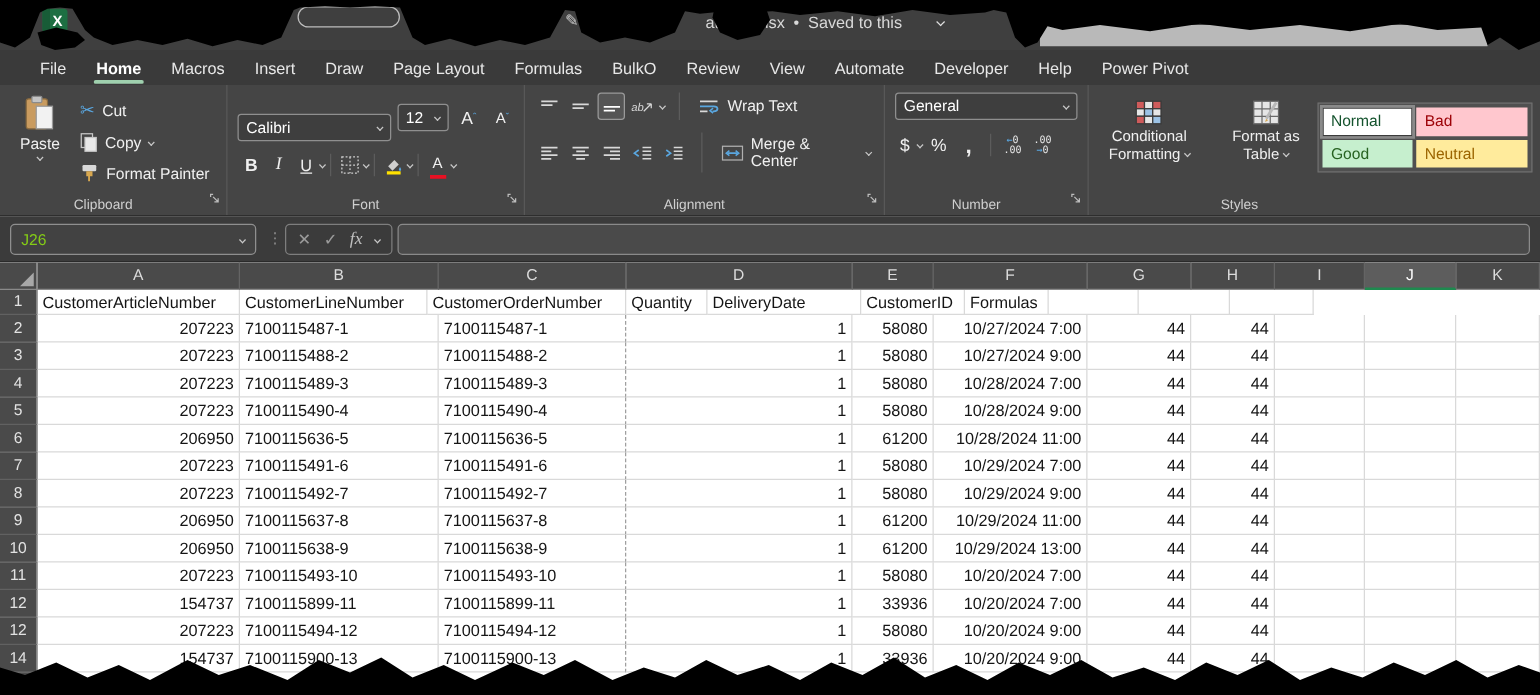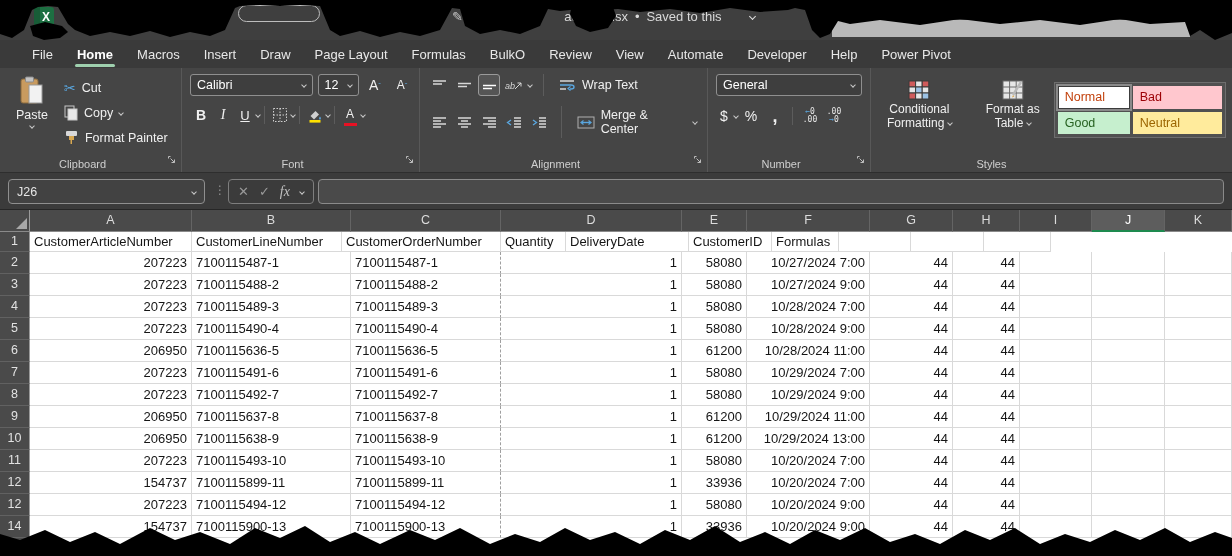--- a/index.html
+++ b/index.html
@@ -46,21 +46,21 @@
 
   
   .gallery{display:grid;grid-template-columns:72px 1fr;gap:3px;border:1px solid #6e6e6e;background:#505050;padding:3px;width:212px;height:56px;overflow:hidden;}
   .style-cell{font-size:12.5px;padding:3px 6px;border:1px solid transparent;white-space:nowrap;overflow:hidden;}
   .style-cell.sel{outline:2px solid #8a8a8a;outline-offset:0;border:1px solid #3c3c3c;}
 
   
   .fbar{position:absolute;left:0;top:173px;width:1232px;height:37px;background:#3b3b3b;border-bottom:1px solid #262626;
         display:flex;align-items:center;}
   .namebox{position:absolute;left:8px;top:6px;width:197px;height:25px;background:#424242;border:1px solid #8f8f8f;border-radius:4px;
-           color:#e5e5e5;font-size:12.5px;display:flex;align-items:center;justify-content:space-between;padding:0 8px;}
+           color:#84cc16;font-size:12.5px;display:flex;align-items:center;justify-content:space-between;padding:0 8px;}
   .fdots{position:absolute;left:214px;top:10px;color:#8f8f8f;font-size:12px;letter-spacing:0;}
   .fbtns{position:absolute;left:228px;top:6px;height:25px;border:1px solid #7e7e7e;border-radius:4px;display:flex;align-items:center;gap:10px;padding:0 9px;color:#9a9a9a;font-size:13px;}
   .fx{font-style:italic;font-family:"Liberation Serif","DejaVu Serif",serif;color:#c0c0c0;font-size:14px;}
   .finput{position:absolute;left:318px;top:6px;width:906px;height:25px;background:#4a4a4a;border:1px solid #8a8a8a;border-radius:4px;}
 
   
   .grid{position:absolute;left:0;top:210px;width:1232px;height:346px;background:#fff;}
   .headrow{display:flex;height:22px;}
   .corner{width:30px;height:22px;background:#4a4a4a;border-right:1px solid #9a9a9a;border-bottom:1px solid #8a8a8a;position:relative;}
   .corner::after{content:"";position:absolute;right:2px;bottom:2px;width:0;height:0;border-left:11px solid transparent;border-bottom:11px solid #a8a8a8;}
@@ -159,21 +159,21 @@
         </div>
       </div>
       <span class="rgroup-label">Clipboard</span>
       <span class="launcher"><svg width="9" height="9">
             <path d="M1.5 3.5 V1.5 H3.5 M3.5 3.5 L7.5 7.5 M7.5 4.5 V7.5 H4.5" fill="none" stroke="#bdbdbd"></path>
           </svg></span>
     </div>
 
     <div class="rgroup" style="width:238px;">
       <div class="rrow" style="gap:5px;">
-        <div class="combo" style="width:125px;">
+        <div class="combo" style="width:125px;margin-top:17px;">
           <span>Calibri</span>
             <span class="chev small"></span>
         </div>
         <div class="combo" style="width:42px;">
           <span>12</span>
             <span class="chev small"></span>
         </div>
         <span class="sq" style="font-size:14px;">A<sup style="color:#5aa7e0;font-size:8px;">ˆ</sup></span>
         <span class="sq" style="font-size:12px;">A<sup style="color:#5aa7e0;font-size:8px;">ˇ</sup></span>
       </div>
@@ -356,21 +356,21 @@
             <g stroke="#6a6a6a">
               <rect x="1" y="1" width="19.8" height="18" fill="#e6e6e6"></rect>
               <path d="M1 7 H20.8 M1 13 H20.8 M7.6 1 V19 M14.2 1 V19" fill="none"></path>
             </g>
             <path d="M19 2 L11 15" stroke="#b9b9b9" stroke-width="2.4"></path>
             <path d="M11 15 l-1 2.6 2.4-1.2 z" fill="#d8a850"></path>
           </svg>
         <span class="twoline"><span>Format as</span><br><span>Table</span> <span class="chev small"></span></span>
       </div>
       <div class="gallery" style="margin-top:8px;flex:1;width:auto;">
-          <div class="style-cell sel" style="background: rgb(255, 255, 255); color: #c2410c;">Normal</div>
+          <div class="style-cell sel" style="background: rgb(255, 255, 255); color: #14532d;">Normal</div>
           <div class="style-cell" style="background: rgb(255, 199, 206); color: rgb(156, 0, 6);">Bad</div>
           <div class="style-cell" style="background: rgb(198, 239, 206); color: rgb(39, 98, 33);">Good</div>
           <div class="style-cell" style="background: rgb(255, 235, 156); color: rgb(156, 101, 0);">Neutral</div>
         </div>
       <span class="rgroup-label" style="right:120px;">Styles</span>
     </div>
   </div>
 
   <div class="fbar">
     <div class="namebox">

